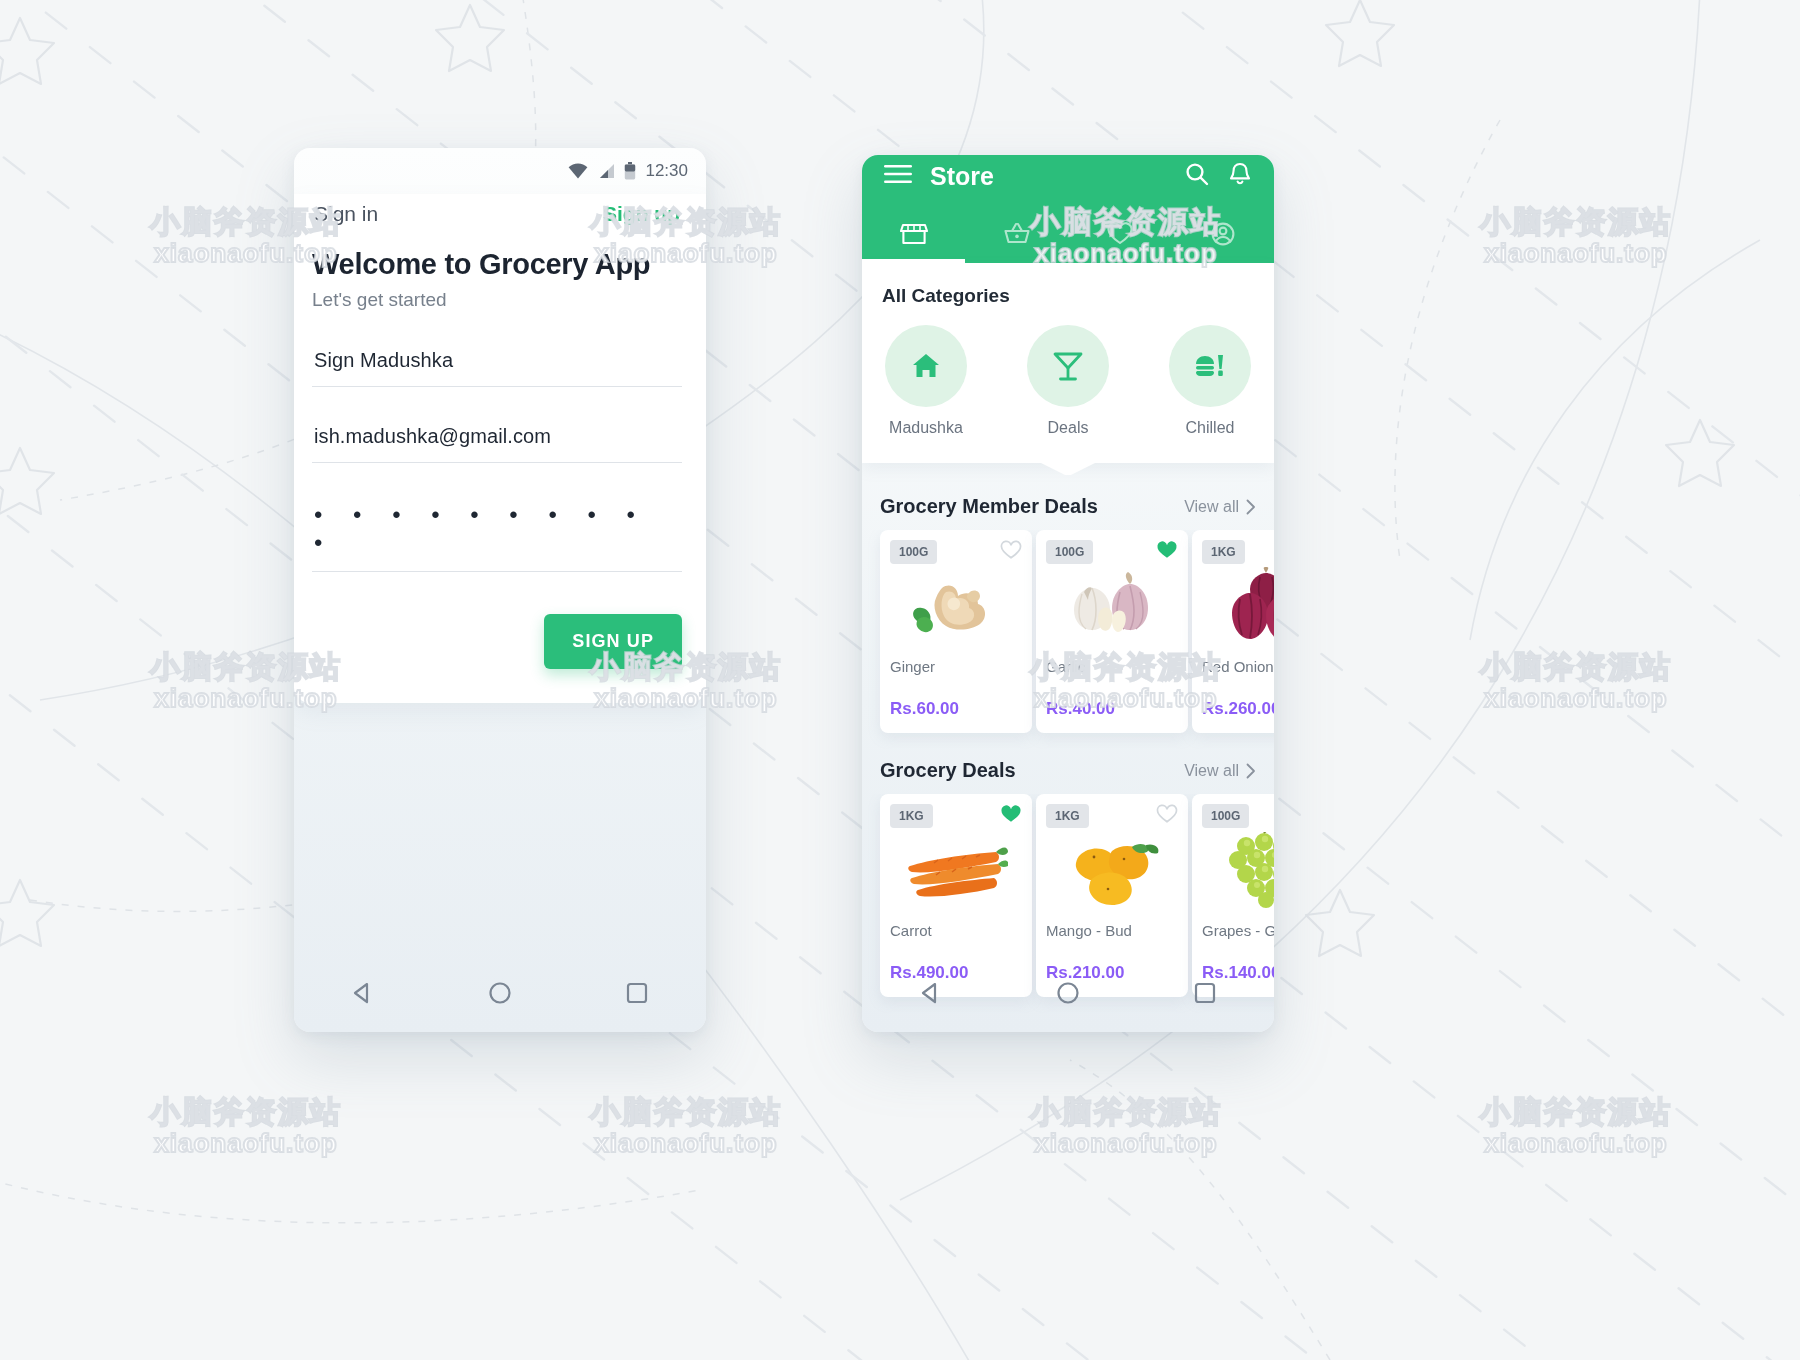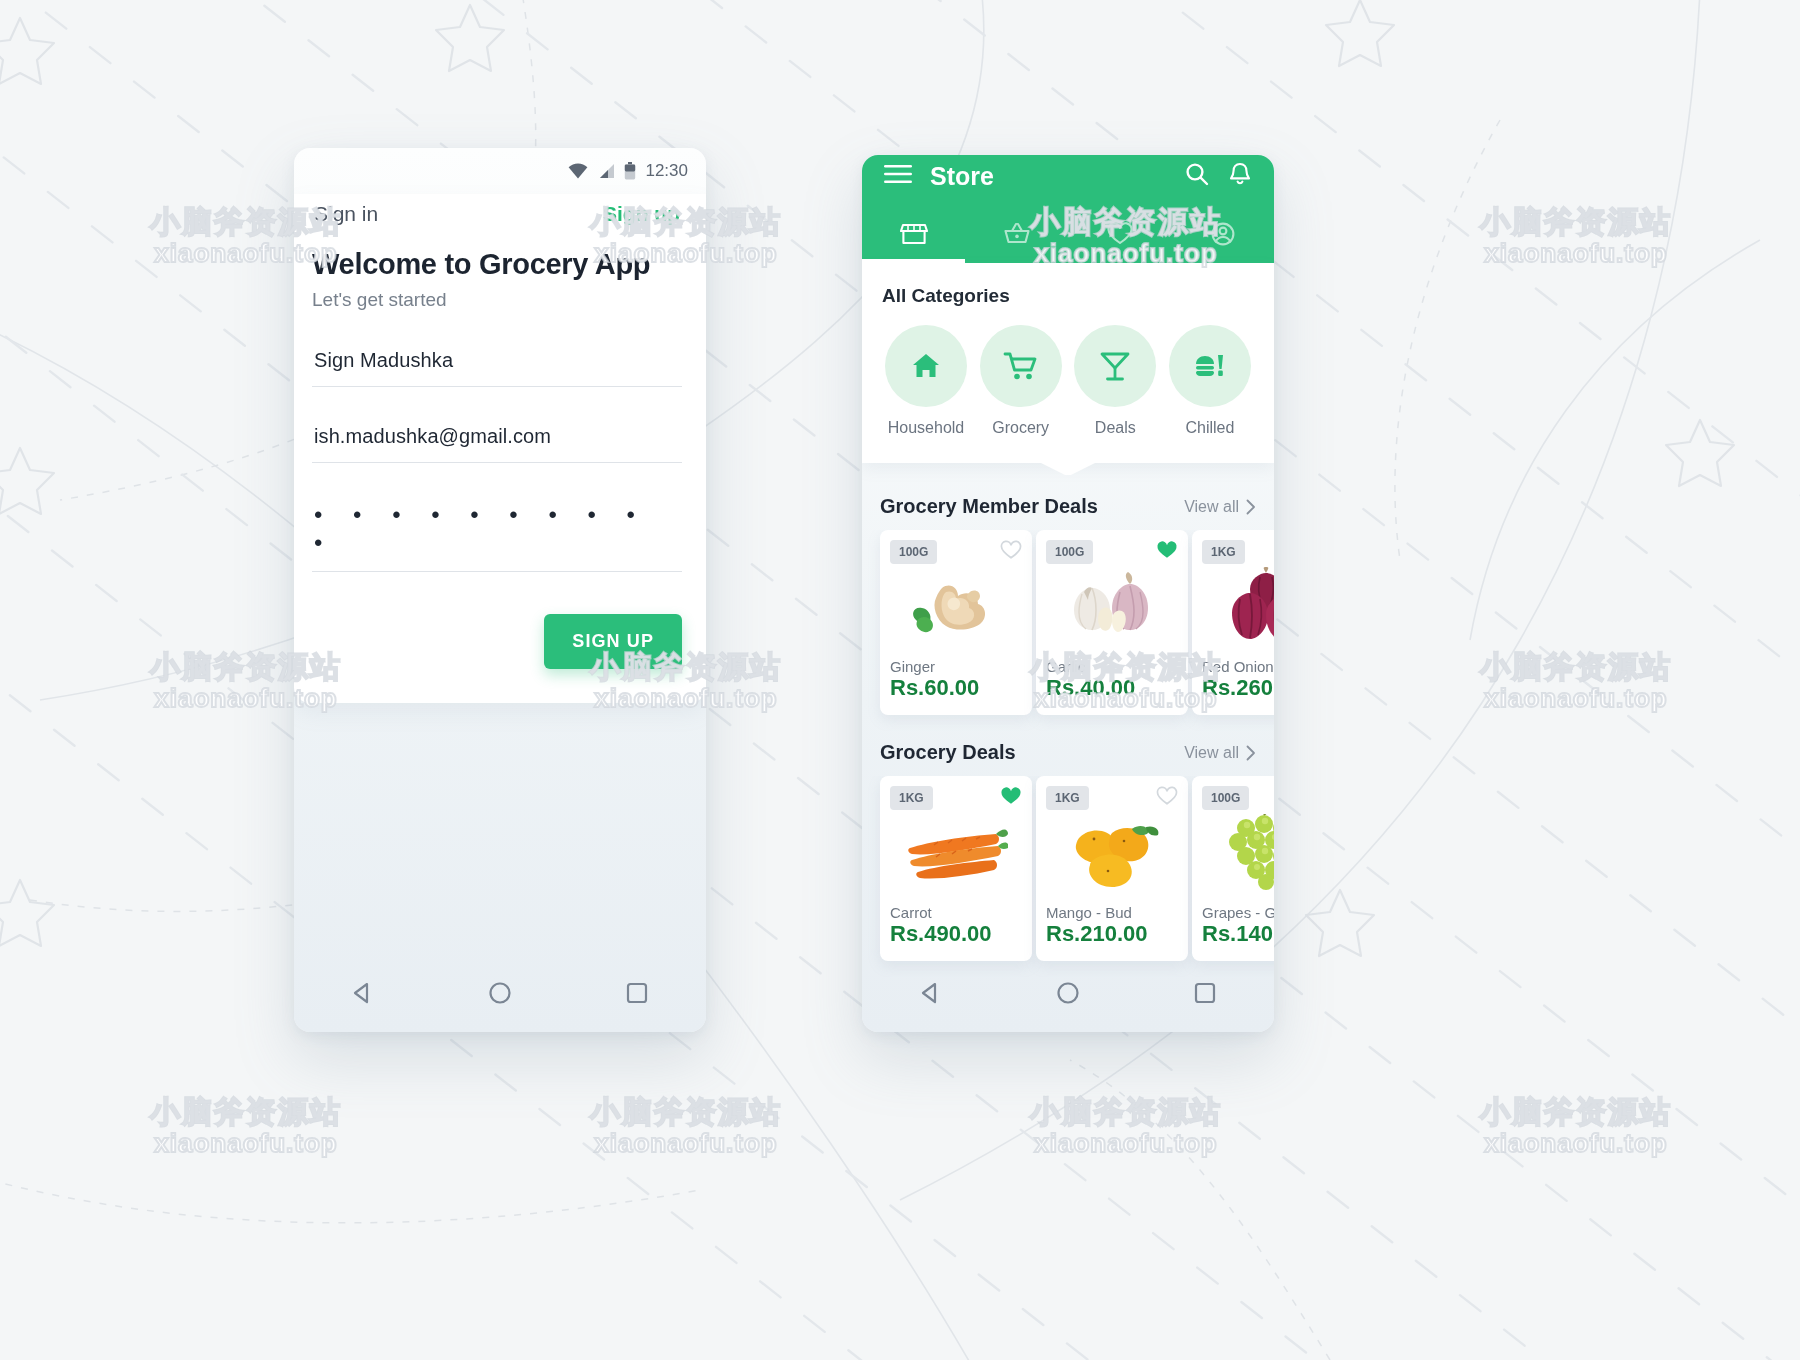--- a/index.html
+++ b/index.html
@@ -135,21 +135,21 @@
     padding: 10px 10px 14px 10px; position: relative; cursor: pointer;
   }
   .pcard .ptop { display: flex; align-items: flex-start; justify-content: space-between; }
   .pcard .pbadge {
     background: #e2e5e9; color: #5c6673; font-size: 12px; font-weight: bold;
     border-radius: 4px; padding: 5px 9px;
   }
   .pcard .pheart { cursor: pointer; }
   .pcard .pimg { height: 82px; display: flex; align-items: center; justify-content: center; margin: 2px 0 10px 0; }
   .pcard .pname { font-size: 15px; color: #6f7883; white-space: nowrap; overflow: hidden; }
-  .pcard .pprice { font-size: 22px; font-weight: bold; color: #15803d; margin-top: 0; }
+  .pcard .pprice { font-size: 17px; font-weight: bold; color: #8b5cf6; margin-top: 24px; }
 
   
   .navbar {
     position: absolute; left: 0; right: 0; bottom: 0; height: 74px;
     display: flex; align-items: center; justify-content: space-around;
   }
   .navbar .nitem { cursor: pointer; }
 </style>
 </head>
 <body>
@@ -370,33 +370,23 @@
   <div id="categories-card">
     <div id="categories-title">All Categories</div>
     <div id="categories-row">
 
       <div class="cat">
         <span class="bubble">
           <svg width="34" height="34" viewBox="0 0 34 34">
             <path d="M17 5 L30 16 H26.5 V28 H20.5 V21 H13.5 V28 H7.5 V16 H4 Z" fill="#2bbe7b"></path>
           </svg>
         </span>
-        <div class="clabel">Household</div>
-      </div>
-
-      <div class="cat">
-        <span class="bubble">
-          <svg width="36" height="34" viewBox="0 0 36 34">
-            <path d="M2 5 H7 L11.5 21 H28 L32 10 H9.5" fill="none" stroke="#2bbe7b" stroke-width="2.8" stroke-linecap="round" stroke-linejoin="round"></path>
-            <circle cx="14" cy="27.5" r="2.8" fill="#2bbe7b"></circle>
-            <circle cx="26" cy="27.5" r="2.8" fill="#2bbe7b"></circle>
-          </svg>
-        </span>
-        <div class="clabel">Grocery</div>
-      </div>
+        <div class="clabel">Madushka</div>
+      </div>
+
 
       <div class="cat">
         <span class="bubble">
           <svg width="32" height="34" viewBox="0 0 32 34">
             <path d="M3 5 H29 L16 19 Z" fill="none" stroke="#2bbe7b" stroke-width="2.8" stroke-linejoin="round"></path>
             <path d="M16 19 V29" stroke="#2bbe7b" stroke-width="2.8" stroke-linecap="round"></path>
             <path d="M8.5 30 H23.5" stroke="#2bbe7b" stroke-width="2.8" stroke-linecap="round"></path>
           </svg>
         </span>
         <div class="clabel">Deals</div>

